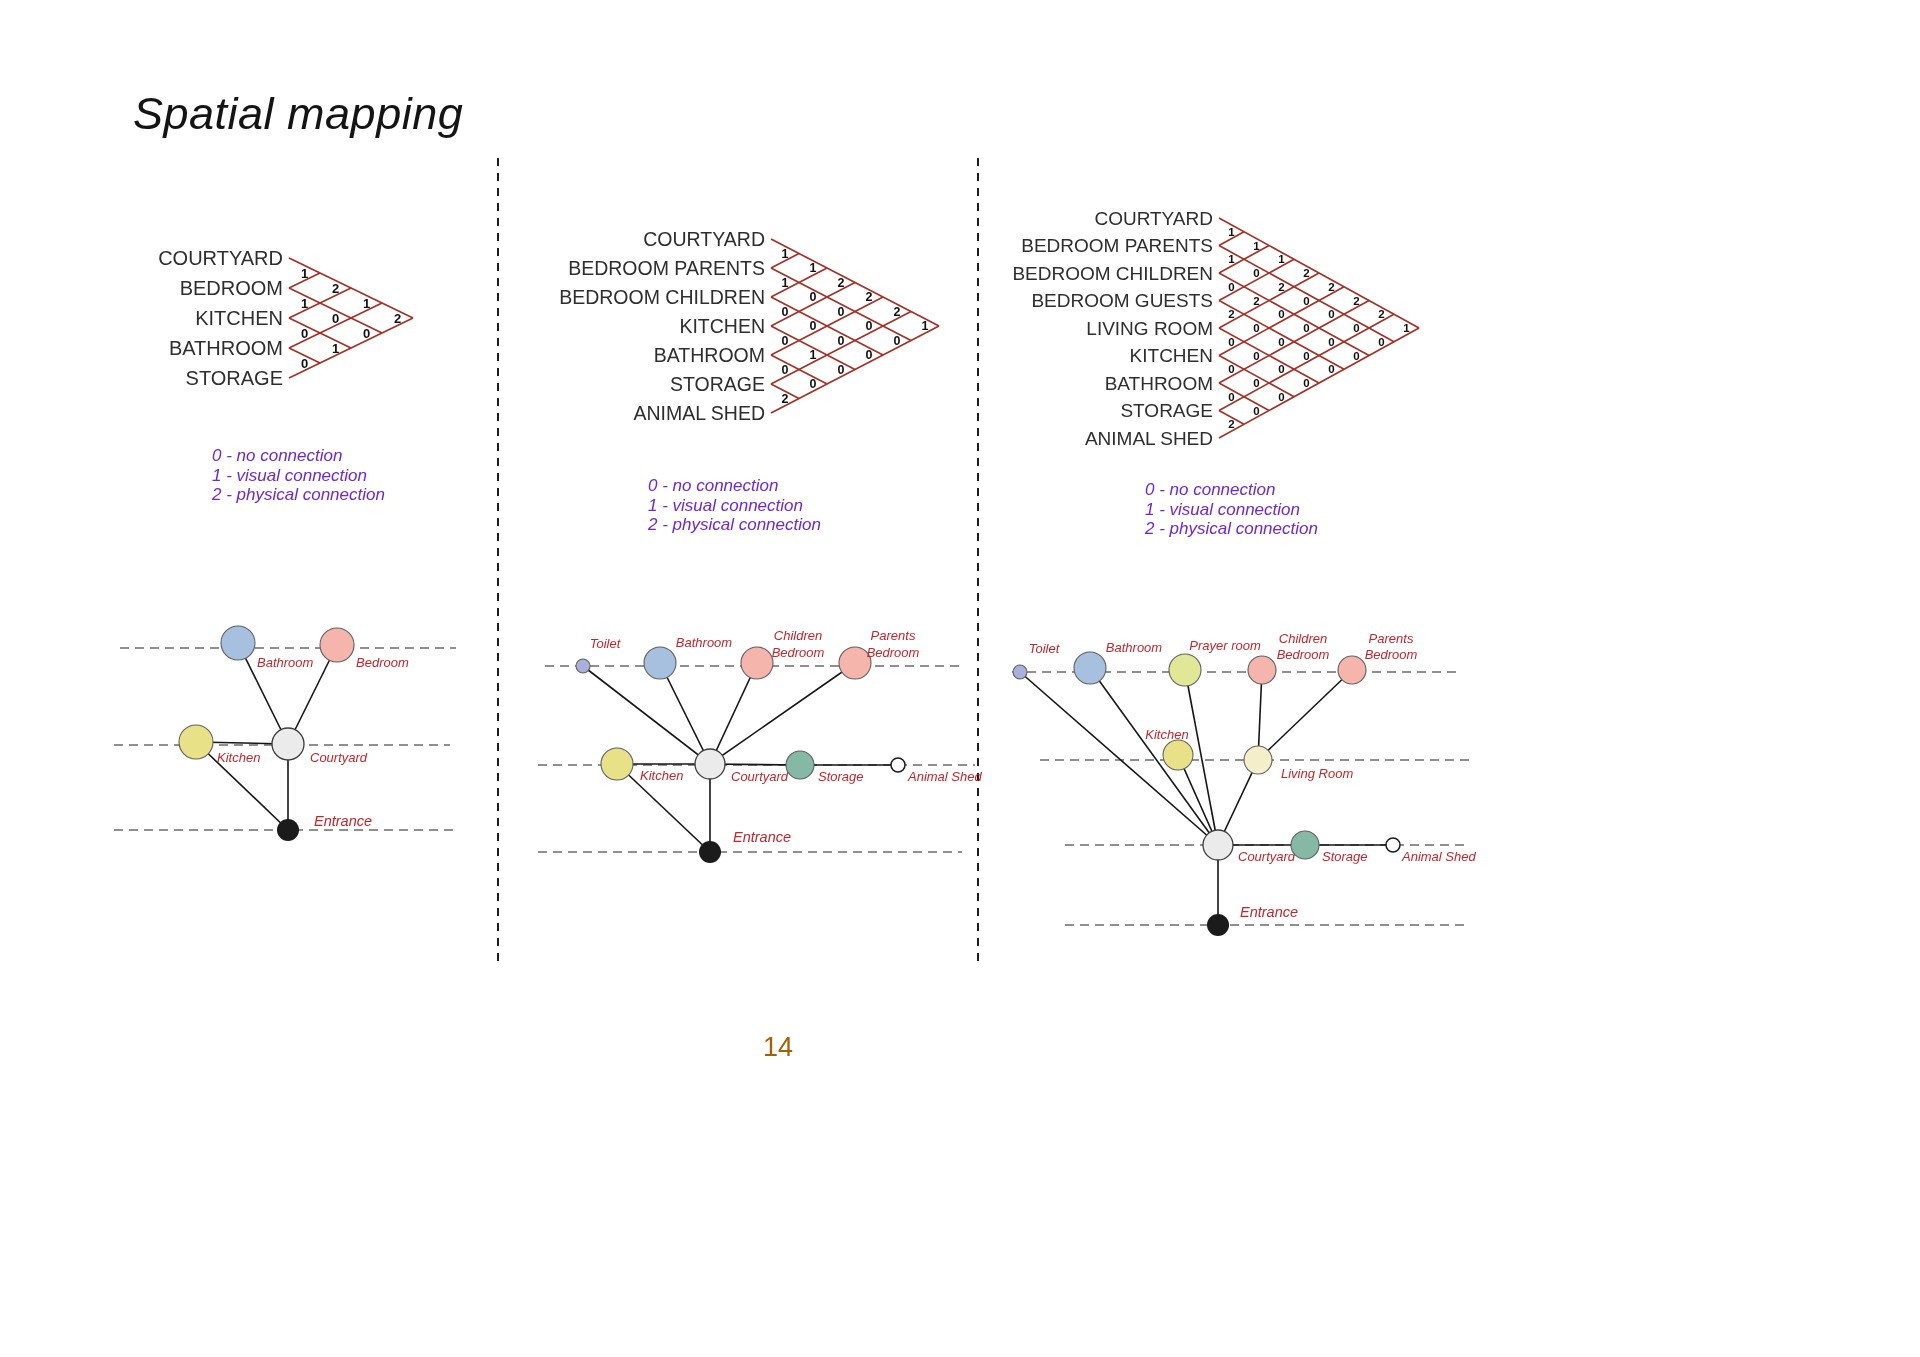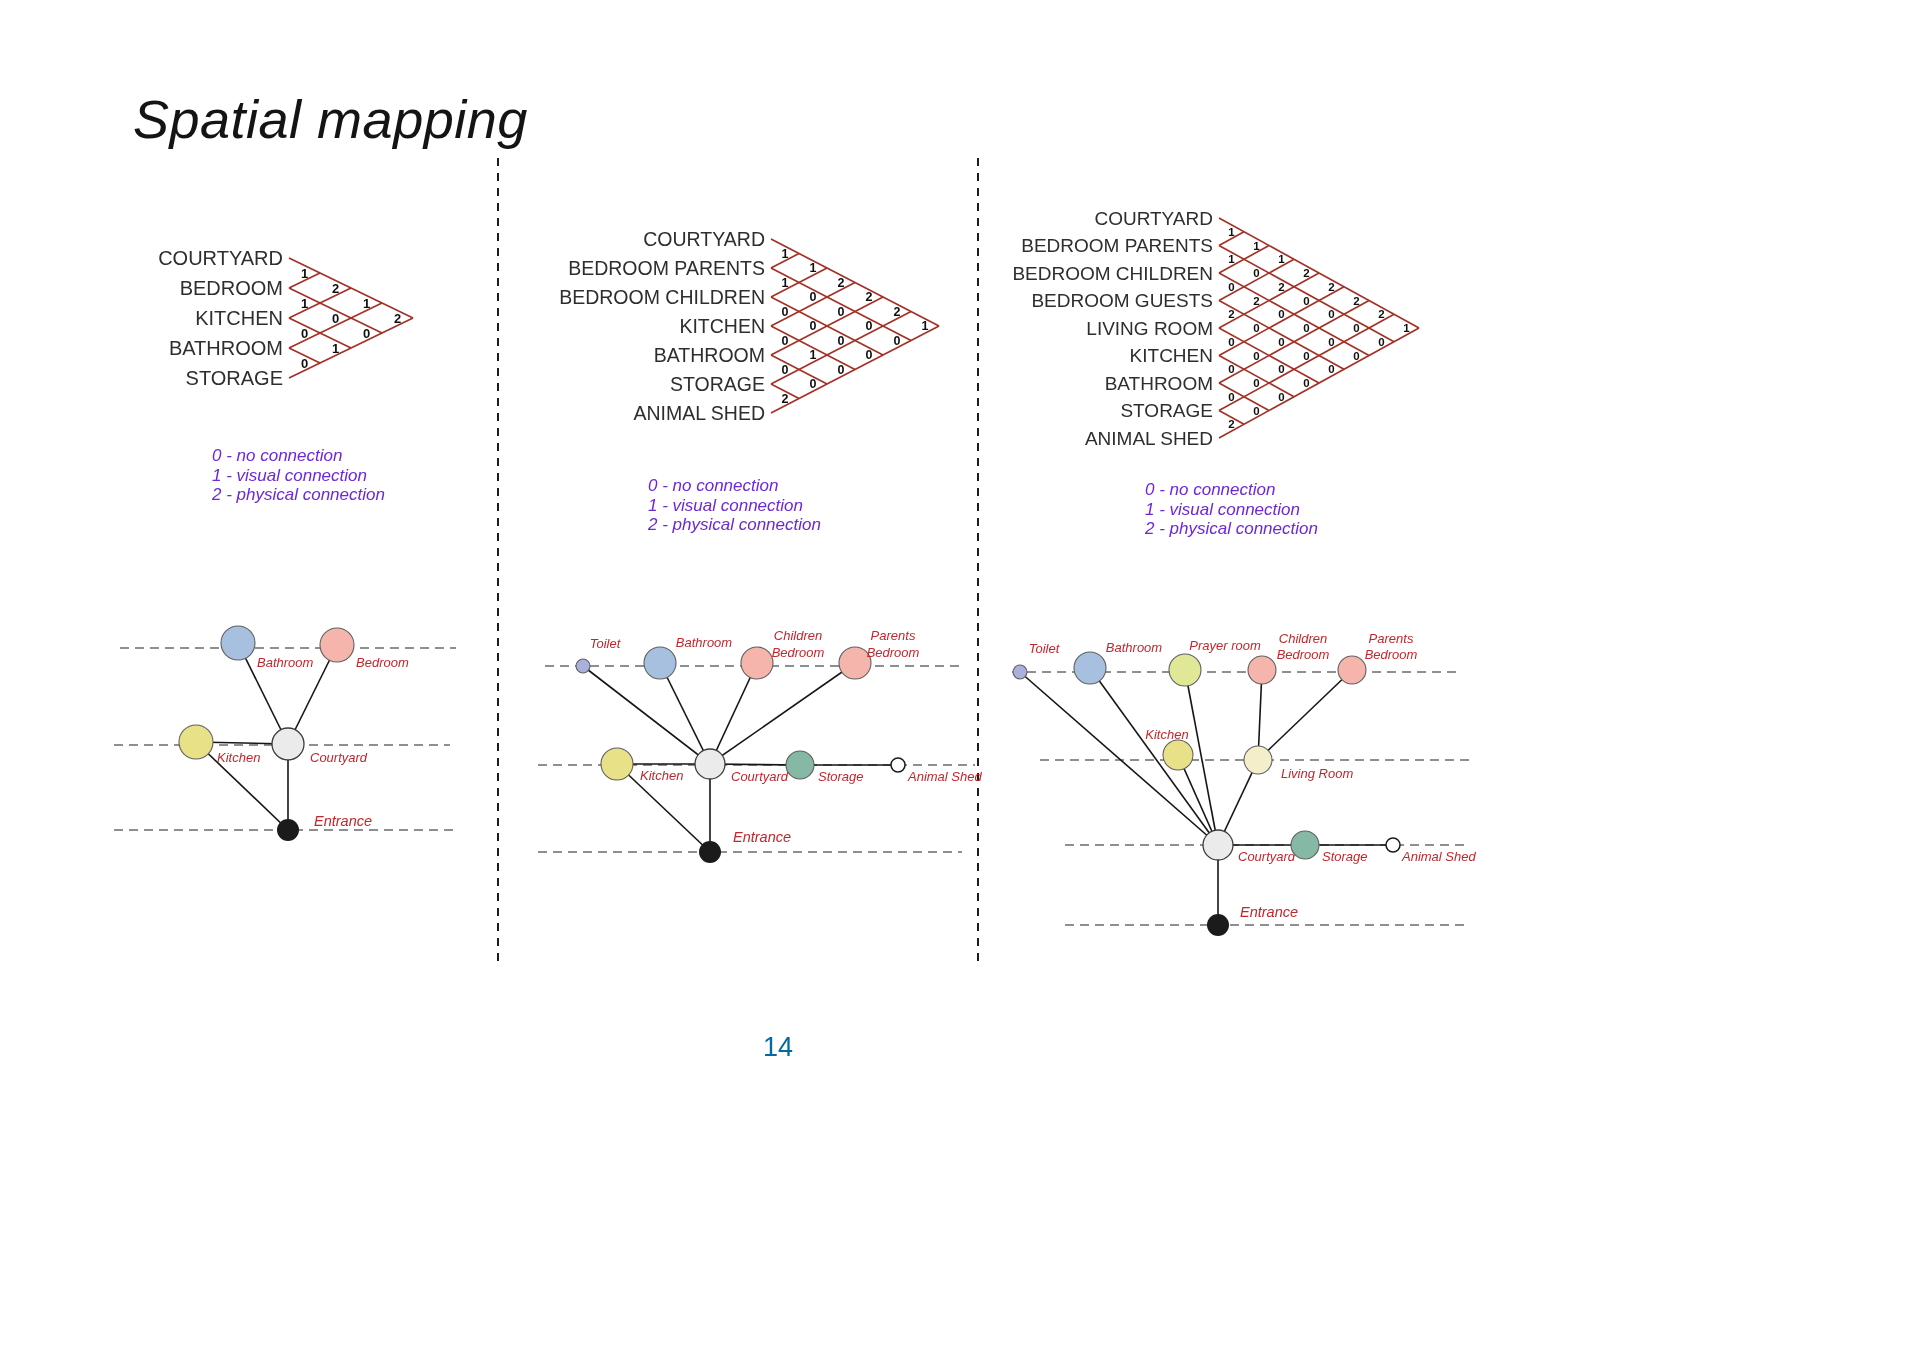--- a/index.html
+++ b/index.html
@@ -1,28 +1,28 @@
 <!DOCTYPE html>
 <html><head>
 <meta charset="utf-8">
 <style>
   *{margin:0;padding:0;box-sizing:border-box}
   html,body{width:1920px;height:1357px;background:#fff;font-family:"Liberation Sans",sans-serif}
   .page{position:relative;width:1920px;height:1357px;background:#fff;overflow:hidden}
-  .page-title{position:absolute;left:133px;top:88px;font-size:54px;font-style:italic;font-weight:400;color:#141414;letter-spacing:.5px}
+  .page-title{position:absolute;left:133px;top:88px;font-size:45px;font-style:italic;font-weight:400;color:#141414;letter-spacing:.5px}
   .separator{position:absolute;top:158px;height:808px;width:2px;
     background:repeating-linear-gradient(to bottom,#1c1c1c 0 8px,transparent 8px 15px)}
   #sep-1{left:497px}
   #sep-2{left:977px}
   .legend{position:absolute;color:#6d28d9;font-style:italic;font-size:17px;line-height:19.5px}
   #legend-1{left:212px;top:446px}
   #legend-2{left:648px;top:476px}
   #legend-3{left:1145px;top:480px}
   #diagram-layer{position:absolute;left:0;top:0;width:1920px;height:1357px}
-  .page-number{position:absolute;left:752px;top:1032px;width:52px;text-align:center;font-size:27px;color:#0369a1}
+  .page-number{position:absolute;left:752px;top:1032px;width:52px;text-align:center;font-size:27px;color:#a16207}
   
   .room-label{fill:#2e2e2e}
   .cell-num{fill:#101010;font-weight:700}
   .lattice{stroke:#a23227;stroke-width:1.7}
   .level-line{stroke:#8f8f8f;stroke-width:2;stroke-dasharray:9 6}
   .edge-line{stroke:#161616;stroke-width:1.6}
   .node-label{fill:#c1272d;font-style:italic;font-size:13px}
   .node-label.emph{font-size:14.5px}
 </style>
 </head>

